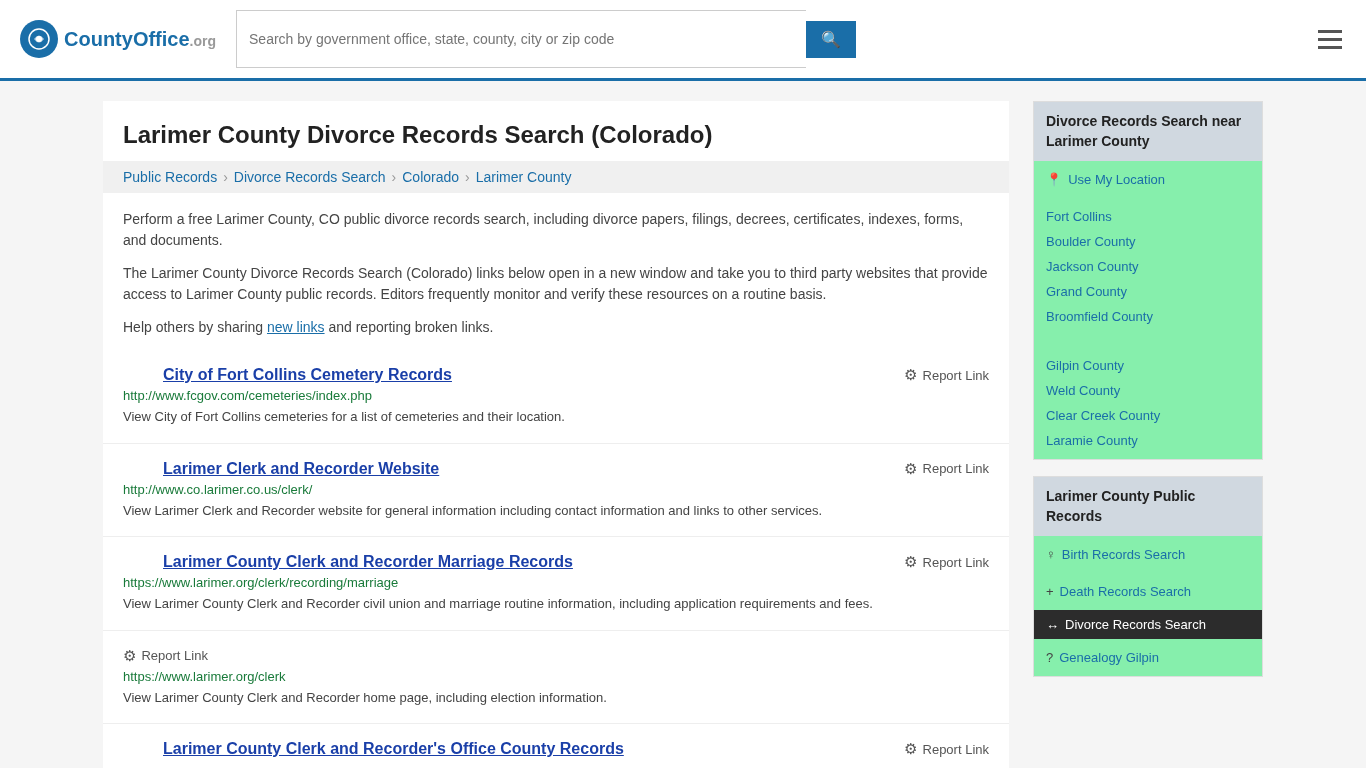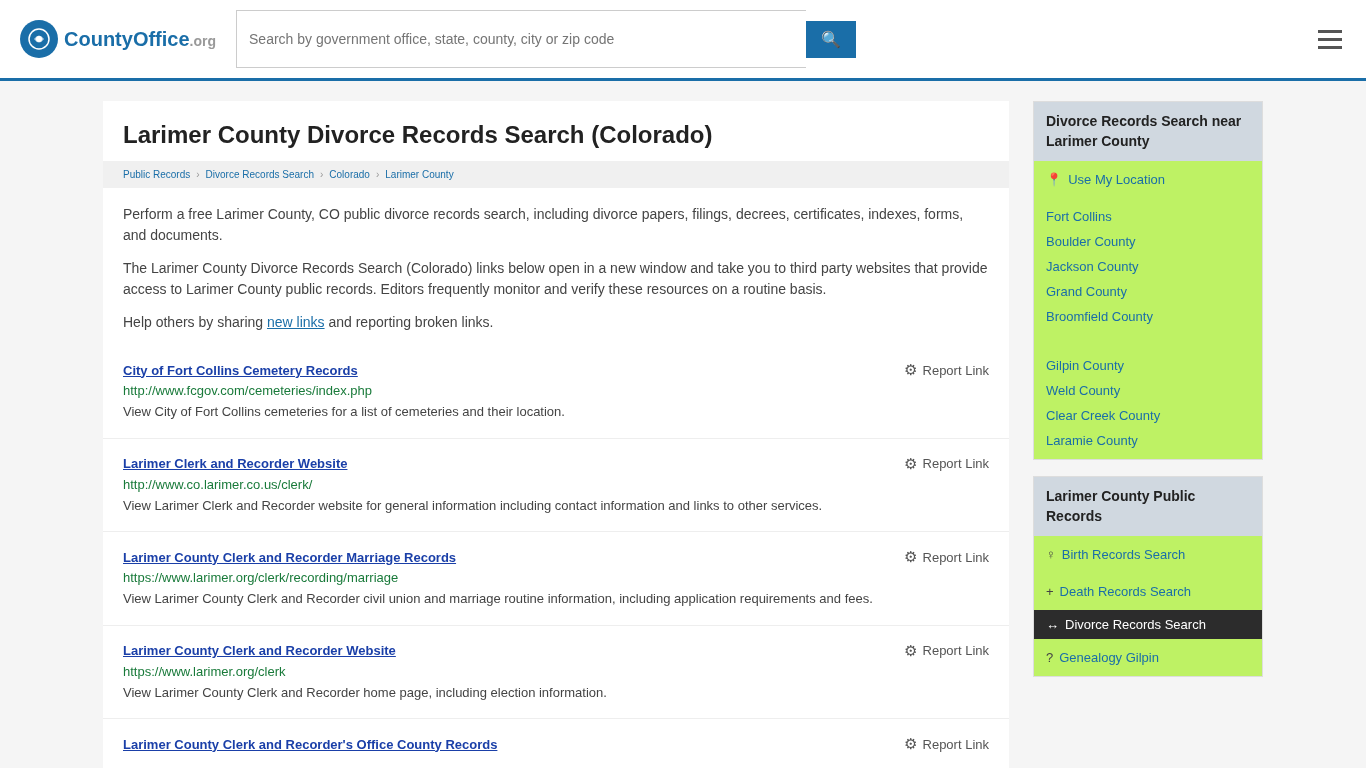--- a/index.html
+++ b/index.html
@@ -101,21 +101,21 @@
     #page-title {
       font-size: 24px;
       font-weight: bold;
       color: #222;
       margin-bottom: 12px;
       padding: 20px 20px 0 20px;
     }
     #breadcrumb {
       background: #f0f0f0;
       padding: 8px 20px;
-      font-size: 10px;
+      font-size: 14px;
       color: #666;
       margin-bottom: 16px;
       display: flex;
       align-items: center;
       gap: 6px;
       flex-wrap: wrap;
     }
     .breadcrumb-link {
       color: #1a6ea8;
       text-decoration: none;
@@ -146,21 +146,22 @@
       display: flex;
       align-items: center;
       justify-content: space-between;
       margin-bottom: 4px;
     }
     .result-title {
       color: #1a3fa8;
       font-weight: bold;
       text-decoration: underline;
       cursor: pointer;
-      font-size: 13px;
+      font-size: 16px;
+      margin-left: 40px;
     }
     .report-link {
       display: flex;
       align-items: center;
       gap: 5px;
       color: #555;
       font-size: 13px;
       cursor: pointer;
       white-space: nowrap;
     }
@@ -178,21 +179,21 @@
       line-height: 1.5;
     }
 
     
     #sidebar {
       width: 230px;
       flex-shrink: 0;
     }
     .sidebar-section {
       margin-bottom: 16px;
-      background: #bef264;
+      background: #86efac;
       border: 1px solid #ddd;
     }
     .sidebar-header {
       background: #d0d8e0;
       padding: 10px 12px;
       font-weight: bold;
       font-size: 14px;
       color: #222;
       line-height: 1.4;
     }
@@ -315,21 +316,20 @@
         <div class="report-link">
           <span class="report-icon">⚙</span>
           <span>Report Link</span>
         </div>
       </div>
       <div class="result-url">https://www.larimer.org/clerk/recording/marriage</div>
       <div class="result-desc">View Larimer County Clerk and Recorder civil union and marriage routine information, including application requirements and fees.</div>
     </div>
         <div class="result-item">
       <div class="result-header">
-        <a class="result-title" href="#">Larimer County Clerk and Recorder Website</a>
         <div class="report-link">
           <span class="report-icon">⚙</span>
           <span>Report Link</span>
         </div>
       </div>
       <div class="result-url">https://www.larimer.org/clerk</div>
       <div class="result-desc">View Larimer County Clerk and Recorder home page, including election information.</div>
     </div>
         <div class="result-item">
       <div class="result-header">

